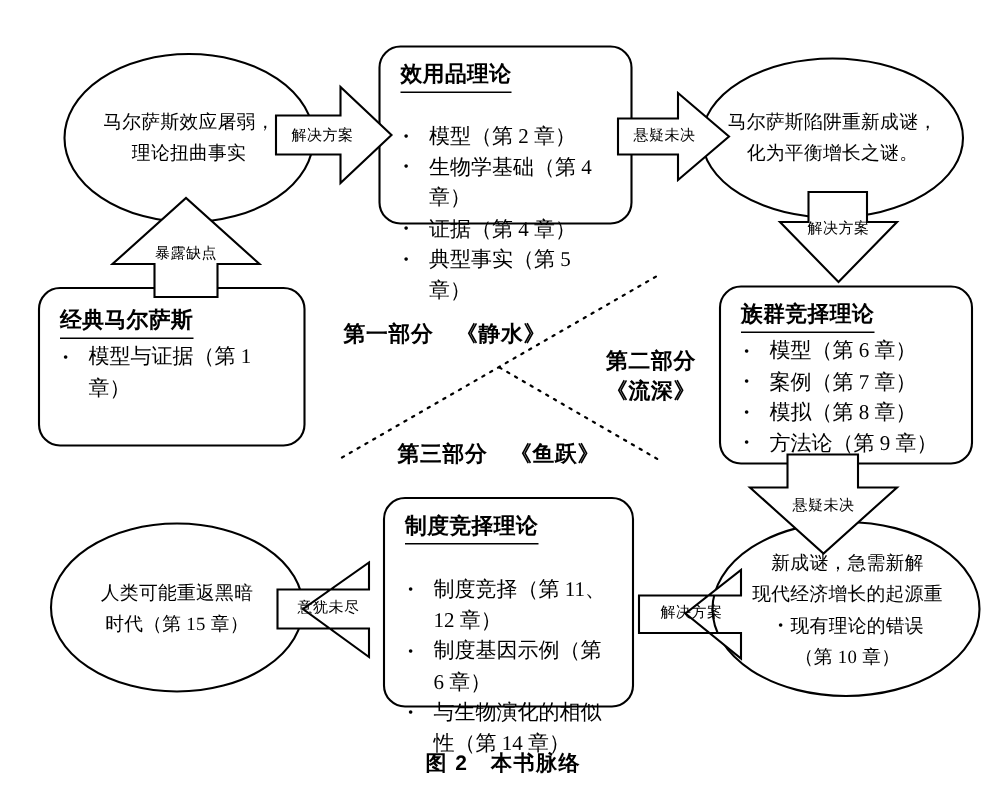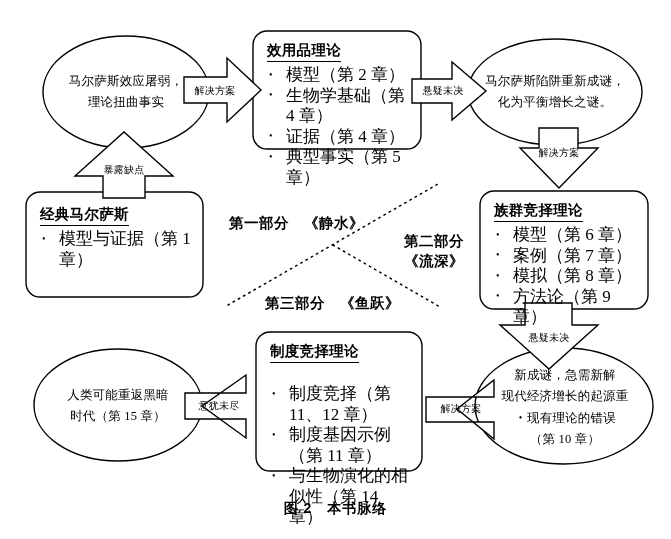--- a/index.html
+++ b/index.html
@@ -65,21 +65,21 @@
     align-self:flex-start;
     border-bottom:1.6px solid #000;
     padding-bottom:1px;
     margin-bottom:3px;
     letter-spacing:.3px;
   }
   .box-list{
     list-style:none;
     margin:0;
     padding:0;
-    font-size:17px;
+    font-size:14px;
     line-height:20.5px;
   }
   .box-list li{
     position:relative;
     padding-left:19px;
     margin:0;
   }
   .box-list li::before{
     content:"\2022";
     position:absolute;
@@ -167,21 +167,21 @@
       </g>
 
     </g>
   </svg>
 
   <div class="node-text ellipse-text" style="left:48px;top:64px;width:156px;height:56px;">
     <div class="line">马尔萨斯效应屠弱，</div>
     <div class="line">理论扭曲事实</div>
   </div>
 
-  <div class="node-text box-body" style="left:253px;top:31px;width:168px;height:118px;">
+  <div class="node-text box-body" style="left:253px;top:31px;width:168px;height:118px;gap:17px;">
     <span class="box-title">效用品理论</span>
     <ul class="box-list">
       <li>模型（第 2 章）</li>
       <li>生物学基础（第 4 章）</li>
       <li>证据（第 4 章）</li>
       <li>典型事实（第 5 章）</li>
     </ul>
   </div>
 
   <div class="node-text ellipse-text" style="left:467px;top:66px;width:176px;height:52px;">
@@ -210,21 +210,21 @@
     <div class="line">新成谜，急需新解</div>
     <div class="line">现代经济增长的起源重</div>
     <div class="blt">现有理论的错误</div>
     <div class="line">（第 10 章）</div>
   </div>
 
   <div class="node-text box-body" style="left:256px;top:332px;width:166px;height:139px;gap:18px;">
     <span class="box-title">制度竞择理论</span>
     <ul class="box-list">
       <li>制度竞择（第 11、12 章）</li>
-      <li>制度基因示例（第 11 章）</li>
+      <li>制度基因示例（第 6 章）</li>
       <li>与生物演化的相似性（第 14 章）</li>
     </ul>
   </div>
 
   <div class="node-text ellipse-text" style="left:36px;top:384px;width:164px;height:44px;">
     <div class="line">人类可能重返黑暗</div>
     <div class="line">时代（第 15 章）</div>
   </div>
 
   <div class="arrow-label" style="left:182px;top:84px;width:66px;">解决方案</div>

